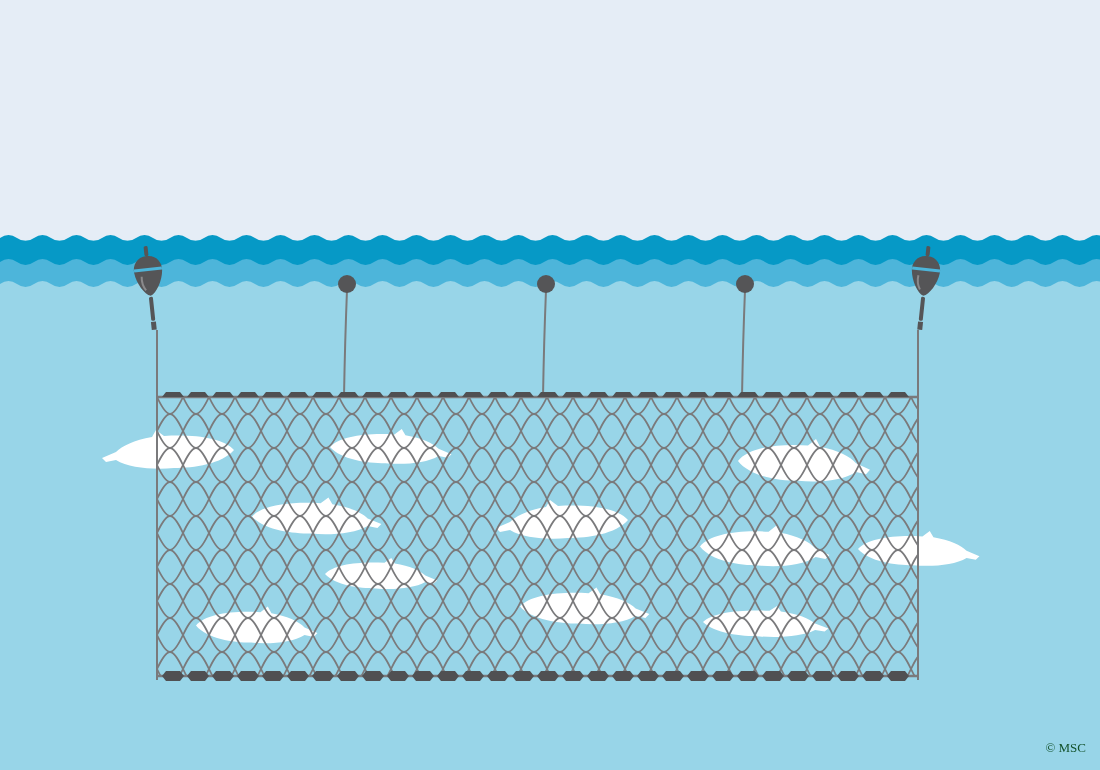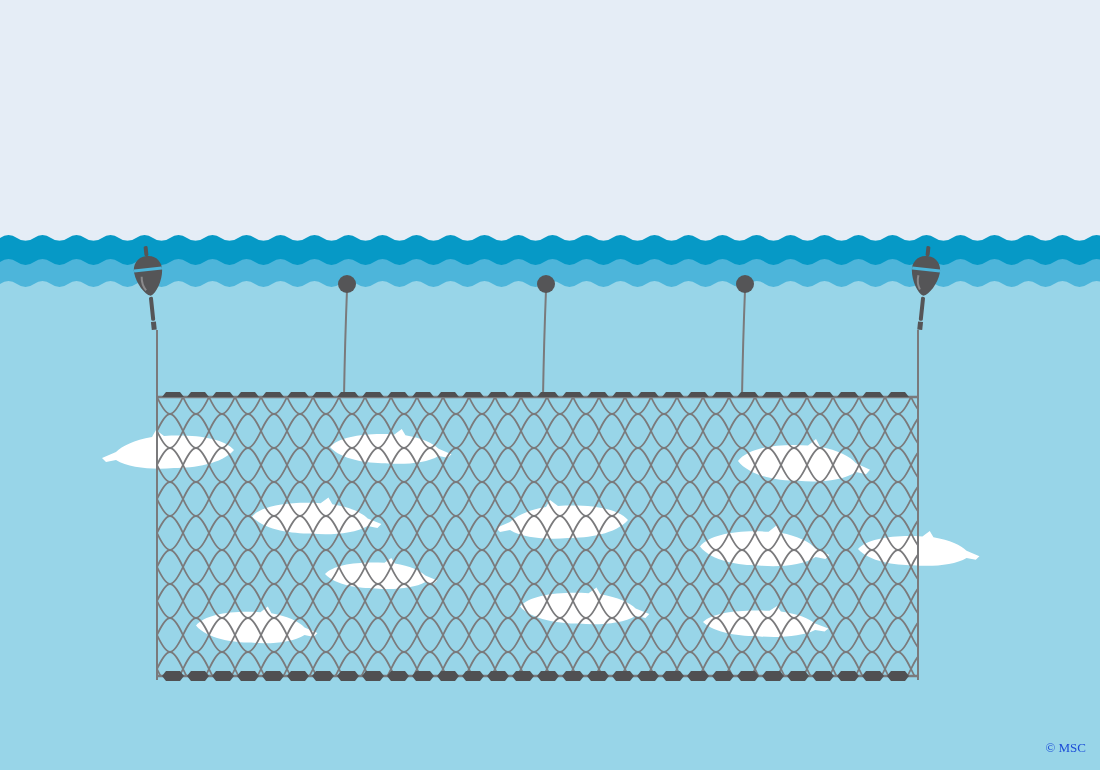--- a/index.html
+++ b/index.html
@@ -1,18 +1,18 @@
 <!DOCTYPE html>
 <html><head>
 <meta charset="utf-8">
 <style>
   html, body { margin: 0; padding: 0; }
   body { width: 1100px; height: 770px; overflow: hidden; background: #98d5e8; position: relative; font-family: "DejaVu Serif", serif; }
   #scene { position: absolute; left: 0; top: 0; width: 1100px; height: 770px; }
-  .copyright { position: absolute; right: 14px; bottom: 14px; font-family: "Liberation Serif", serif; font-size: 13px; color: #1d4ed8; }
+  .copyright { position: absolute; right: 14px; bottom: 14px; font-family: "Liberation Serif", serif; font-size: 13px; color: #14532d; }
 </style>
 </head>
 <body>
 
 <svg id="scene" viewBox="0 0 1100 770" xmlns="http://www.w3.org/2000/svg">
   <defs>
     <pattern id="mesh" x="157" y="397" width="26" height="34" patternUnits="userSpaceOnUse">
       <path d="M0 0 Q8 17 13 17 Q18 17 26 34 M26 0 Q18 17 13 17 Q8 17 0 34" fill="none" stroke="#7a7a7c" stroke-width="1.8"></path>
     </pattern>
     <g id="fish">

